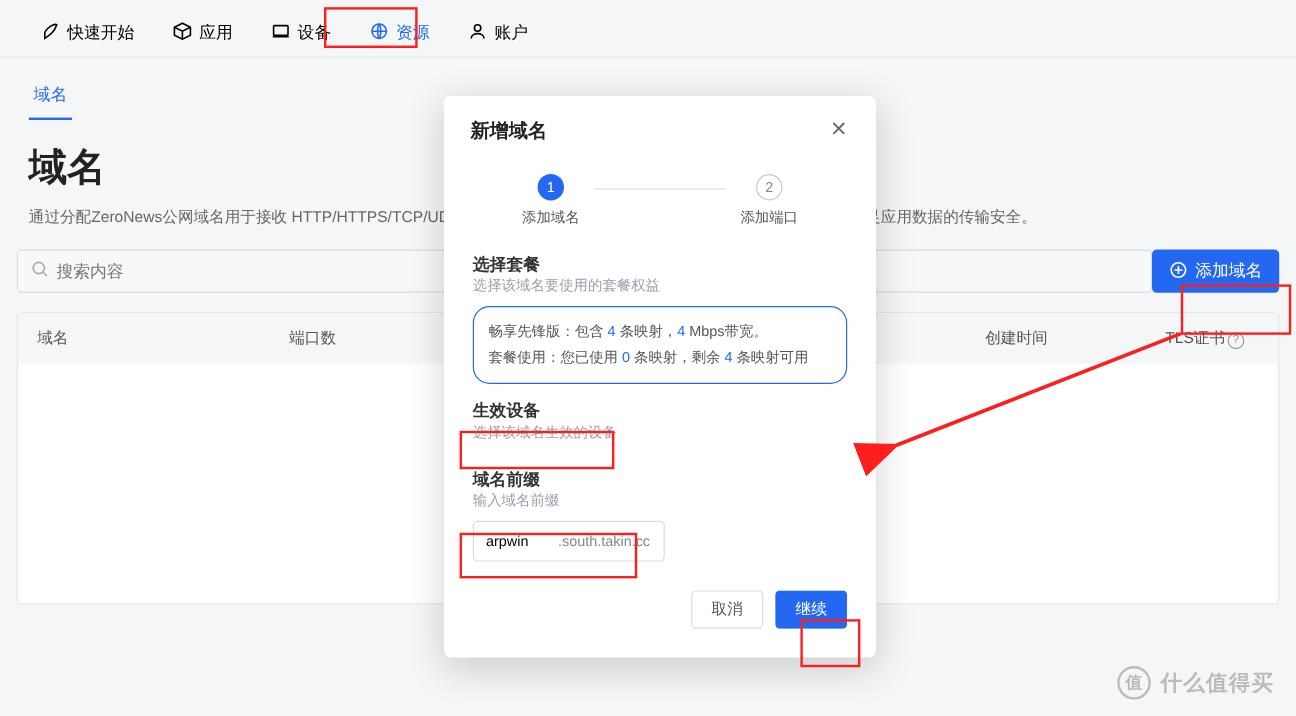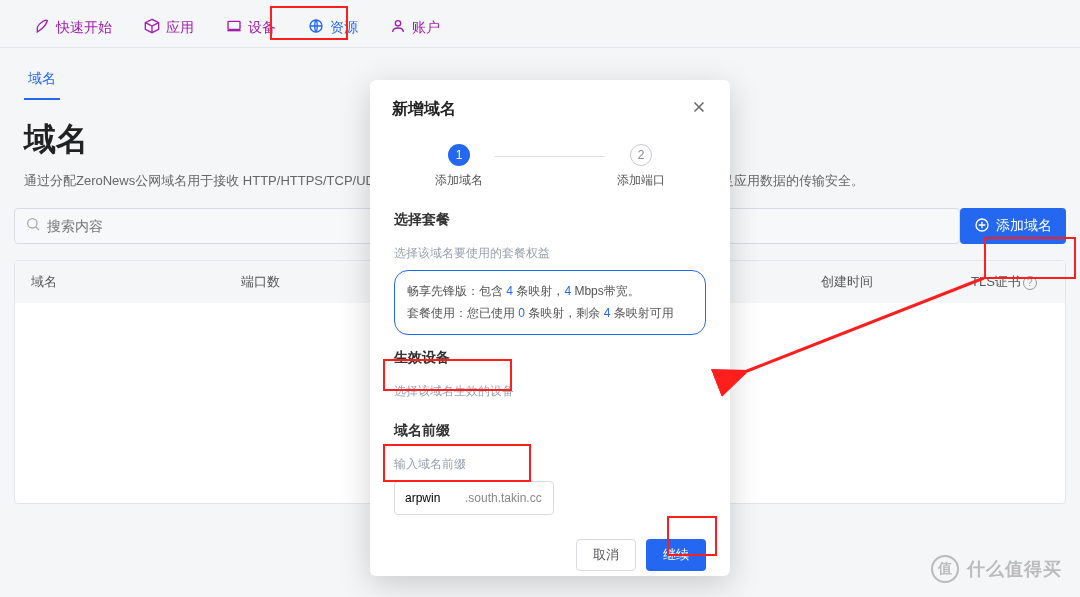--- a/index.html
+++ b/index.html
@@ -1,19 +1,19 @@
 <!DOCTYPE html>
 <html><head>
 <meta charset="utf-8">
 <style>
   * { box-sizing: border-box; margin: 0; padding: 0; }
   html, body { width: 1080px; height: 597px; font-family: "PingFang SC","Microsoft YaHei",sans-serif; background:#f5f6f8; color:#333; overflow:hidden; position:relative;}
   
   .topnav { display:flex; align-items:center; gap:4px; padding:12px 20px 4px; border-bottom:1px solid #e5e6eb;}
-  .topnav .nav-item { display:flex; align-items:center; gap:6px; padding:6px 14px; font-size:14px; color:#a21caf; cursor:pointer;}
+  .topnav .nav-item { display:flex; align-items:center; gap:6px; padding:6px 14px; font-size:14px; color:#000000; cursor:pointer;}
   .topnav .nav-item.active { color:#2468f2; }
   .topnav .nav-icon svg { width:16px; height:16px; }
   
   .sub-tabs { padding:12px 24px 0; }
   .sub-tab { display:inline-block; font-size:14px; color:#2468f2; padding:10px 4px; border-bottom:2px solid #2468f2;}
   
   .page-title { font-size:32px; font-weight:700; padding:18px 24px 8px; color:#222;}
   .page-desc { font-size:13px; color:#666; line-height:1.7; padding:0 24px 16px;}
   
   .toolbar { display:flex; align-items:center; padding:0 14px 16px; gap:0;}
@@ -25,35 +25,35 @@
   
   .table-wrap { margin:0 14px; border:1px solid #e5e6eb; border-radius:4px; background:#fff;}
   .table-head { display:flex; font-size:13px; color:#555; background:#f5f6f8;}
   .th { padding:12px 16px; flex:1;}
   .th.small { flex:0 0 110px;}
   .th.mid { flex:0 0 210px;}
   .th.end { text-align:right; flex:0 0 80px;}
   .th .q { display:inline-block; width:14px; height:14px; border:1px solid #999; border-radius:50%; font-size:10px; line-height:12px; text-align:center; color:#999; margin-left:2px;}
   
   .modal-mask { position:absolute; inset:0; background:rgba(255,255,255,0.0);}
-  .modal { position:absolute; left:370px; top:80px; width:360px; background:#fff; box-shadow:0 8px 32px rgba(0,0,0,0.18); border-radius:6px; padding-bottom:5px;}
+  .modal { position:absolute; left:370px; top:80px; width:360px; background:#fff; box-shadow:0 8px 32px rgba(0,0,0,0.18); border-radius:6px; padding-bottom:24px;}
   .modal-header { display:flex; align-items:center; justify-content:space-between; padding:18px 22px 8px;}
   .modal-title { font-size:16px; font-weight:600; color:#222;}
   .modal-close { cursor:pointer; color:#666;}
   .modal-close svg { width:18px; height:18px;}
   .stepper { display:flex; align-items:center; justify-content:center; gap:0; padding:16px 24px 10px;}
   .step { display:flex; flex-direction:column; align-items:center; gap:6px; }
   .step-dot { width:22px; height:22px; border-radius:50%; display:flex; align-items:center; justify-content:center; font-size:12px; }
   .step.active .step-dot { background:#2468f2; color:#fff;}
   .step.pending .step-dot { background:#fff; border:1px solid #c5c8d0; color:#888;}
   .step-label { font-size:12px; color:#555;}
   .step-line { width:110px; height:1px; background:#dcdfe6; margin:0 12px; position:relative; top:-10px;}
   .section { padding:4px 24px 2px;}
   .section-title { font-size:14px; font-weight:600; color:#333; margin-top:8px;}
-  .section-sub { font-size:12px; color:#9aa0ac; margin-top:16px; margin-bottom:8px;}
+  .section-sub { font-size:12px; color:#9aa0ac; margin-top:0; margin-bottom:8px;}
   .plan-box { border:1px solid #2468f2; border-radius:14px; padding:10px 12px; font-size:12px; color:#555; line-height:1.8;}
   .plan-box .num { color:#2468f2;}
   .select-box { position:relative; width:140px; height:34px; border:1px solid #d9dbe3; border-radius:4px; display:flex; align-items:center; padding:0 10px; font-size:13px; color:#333; background:#fff;}
   .select-box .chev { position:absolute; right:8px; color:#aaa;}
   .prefix-row { display:flex; align-items:center; width:160px; height:34px; border:1px solid #d9dbe3; border-radius:4px; font-size:12px; overflow:hidden;}
   .prefix-row input { width:70px; border:none; outline:none; font-size:12px; padding:0 10px;}
   .prefix-row .suffix { color:#888;}
   .modal-footer { display:flex; justify-content:flex-end; gap:10px; padding:22px 24px 0;}
   .btn { height:32px; padding:0 16px; border-radius:4px; font-size:13px; cursor:pointer; border:1px solid transparent;}
   .btn-default { background:#fff; border-color:#d9dbe3; color:#555;}

